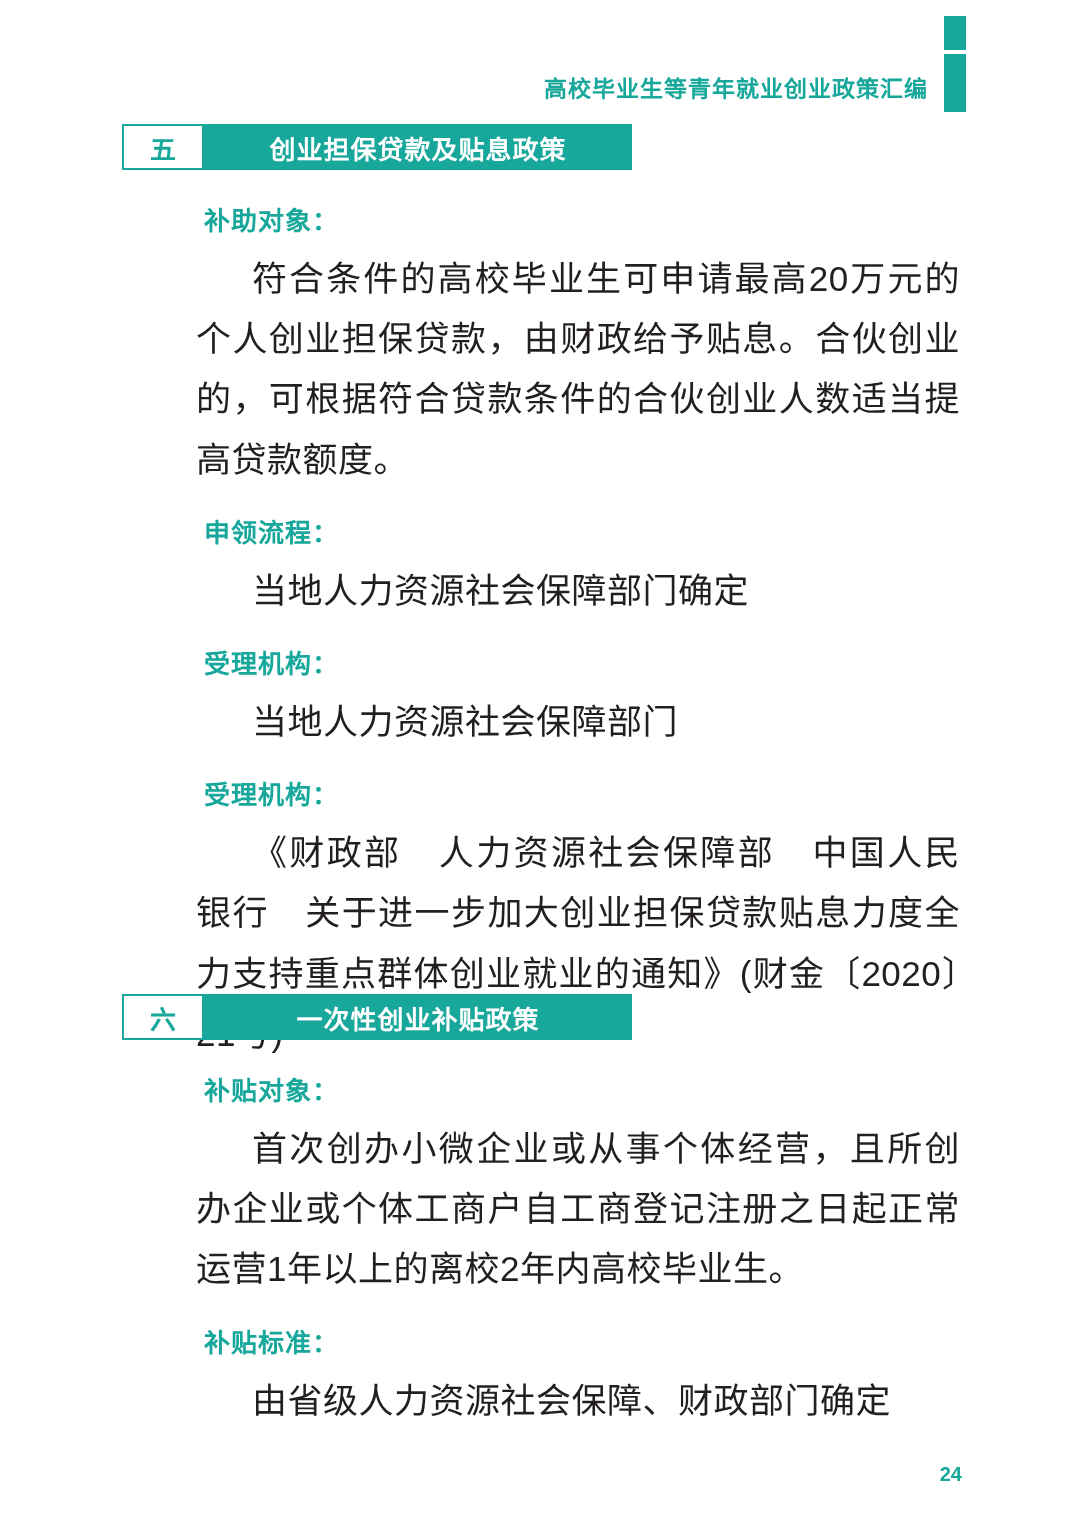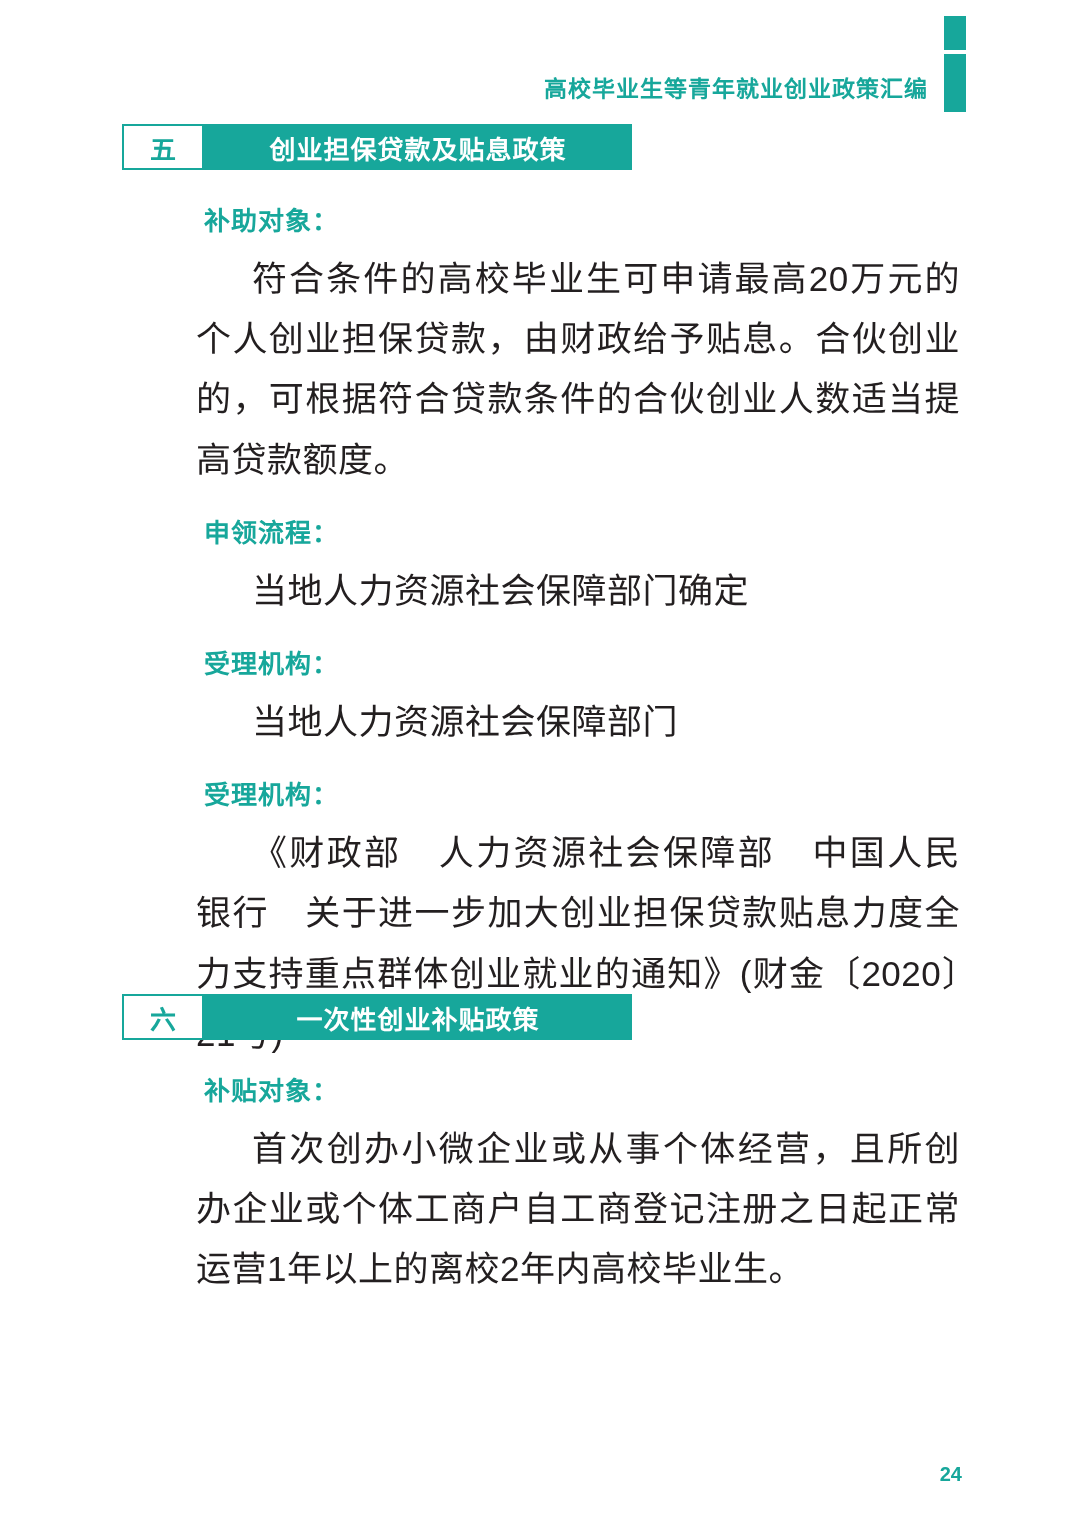--- a/index.html
+++ b/index.html
@@ -172,16 +172,20 @@
     <div class="section-head">
       <div class="section-num">六</div>
       <div class="section-title">一次性创业补贴政策</div>
     </div>
 
     <div class="block s1">
       <p class="field-label">补贴对象：</p>
       <p class="field-text indent s2">首次创办小微企业或从事个体经营，且所创办企业或个体工商户自工商登记注册之日起正常运营1年以上的离校2年内高校毕业生。</p>
     </div>
 
+    <div class="block s3">
+      <p class="field-label">补贴标准：</p>
+      <p class="field-text indent s2">由省级人力资源社会保障、财政部门确定</p>
+    </div>
   </div>
 
   <div class="page-number">24</div>
 </div>
 
 </body></html>

